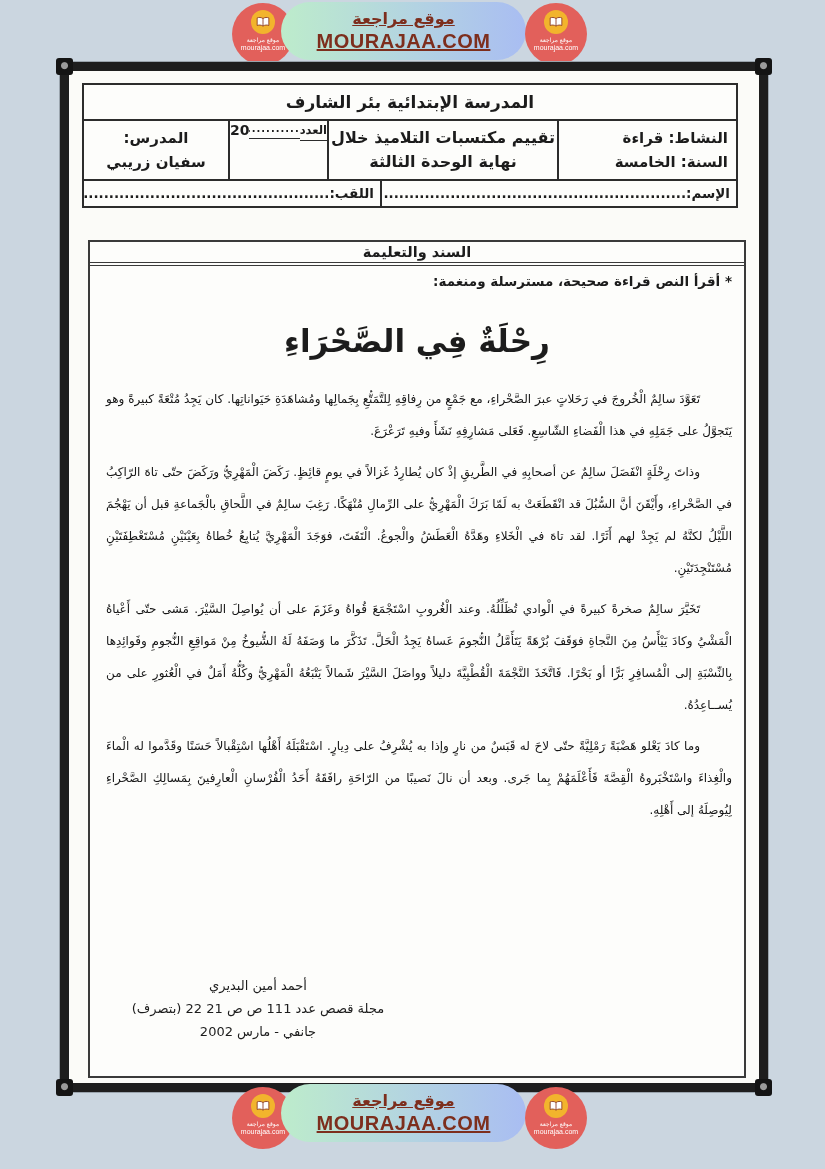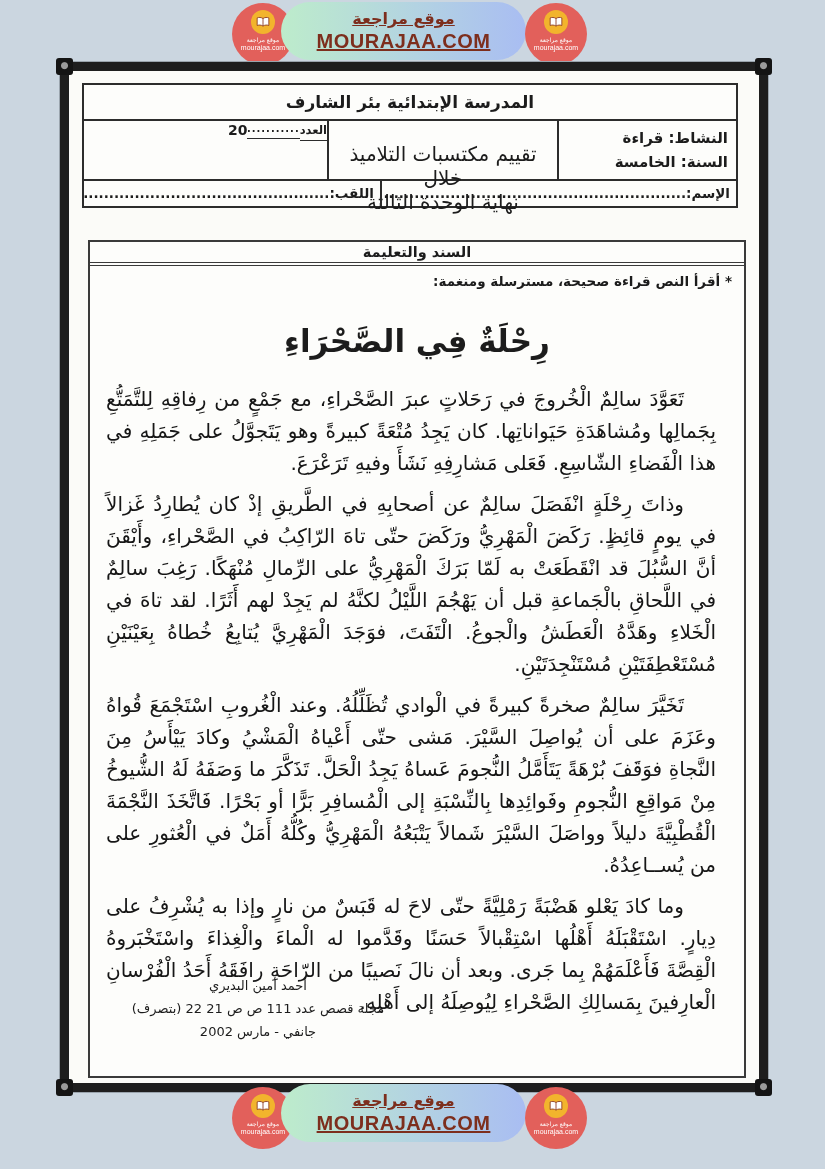--- a/index.html
+++ b/index.html
@@ -65,21 +65,21 @@
     border:2px solid #2c2c2c; background:#fdfdfb;
   }
   .ht-title {
     height:36px; line-height:34px; text-align:center;
     font-weight:bold; font-size:17px; border-bottom:2px solid #2c2c2c;
   }
   .ht-mid { display:flex; direction:rtl; height:58px; }
   .ht-mid > div { border-left:2px solid #2c2c2c; }
   .ht-mid > div:last-child { border-left:none; }
   .cell-activity { width:179px; padding:5px 8px 0 4px; font-weight:bold; font-size:15px; line-height:24px; text-align:right; }
-  .cell-eval { width:230px; padding-top:21px; font-weight:normal; font-size:20px; line-height:24px; text-align:center; }
+  .cell-eval { width:230px; padding-top:5px; font-weight:bold; font-size:16px; line-height:24px; text-align:center; }
   .cell-grade { width:99px; display:flex; flex-direction:row; font-weight:bold; text-align:center; }
   .cell-grade .g-label { height:20px; font-size:11.5px; line-height:18px; border-bottom:1.5px solid #2c2c2c; }
   .cell-grade .g-dots  { height:18px; font-size:10px; line-height:16px; border-bottom:1.5px solid #2c2c2c; letter-spacing:1px; overflow:hidden; }
   .cell-grade .g-max   { flex:1; font-size:14px; line-height:18px; }
   .cell-teacher { flex:1; padding-top:5px; font-weight:bold; font-size:15px; line-height:24px; text-align:center; }
   .ht-names { display:flex; direction:rtl; height:27px; border-top:2px solid #2c2c2c; font-size:13.5px; font-weight:600; }
   .ht-names > div { line-height:25px; white-space:nowrap; overflow:hidden; padding-right:6px; }
   .cell-firstname { width:356px; border-left:2px solid #2c2c2c; }
   .cell-lastname { flex:1; }
 
@@ -92,21 +92,21 @@
     height:24px; line-height:21px; text-align:center;
     font-weight:bold; font-size:14.5px;
     border-bottom:4px double #3a3a3a;
   }
   .instruction { margin:7px 12px 0; font-size:13.5px; font-weight:700; text-align:right; }
   .text-title {
     margin:34px 0 0; text-align:center;
     font-size:31px; font-weight:bold;
     font-family:"DejaVu Serif","DejaVu Sans",serif;
   }
-  .body-text { margin:24px 28px 0 16px; font-size:20px; line-height:32px; text-align:justify; color:#161616; }
+  .body-text { margin:24px 12px 0 16px; font-size:12px; line-height:32px; text-align:justify; color:#161616; }
   .body-text p { margin:0 0 9px; text-indent:32px; }
   .attribution {
     position:absolute; top:732px; left:28px; width:280px;
     text-align:center; font-size:13px; line-height:23px; font-weight:500;
   }
 </style>
 </head>
 <body>
 
 <div class="page">
@@ -152,20 +152,24 @@
           <div>السنة: الخامسة</div>
         </div>
         <div class="cell-eval">
           <div>تقييم مكتسبات التلاميذ خلال</div>
           <div>نهاية الوحدة الثالثة</div>
         </div>
         <div class="cell-grade">
           <div class="g-label">العدد</div>
           <div class="g-dots">............</div>
           <div class="g-max">20</div>
+        </div>
+        <div class="cell-teacher">
+          <div>المدرس:</div>
+          <div>سفيان زريبي</div>
         </div>
       </div>
       <div class="ht-names">
         <div class="cell-firstname"><span>الإسم:</span><span>..............................................................</span></div>
         <div class="cell-lastname"><span>اللقب:</span><span>....................................................</span></div>
       </div>
     </div>
 
     <div class="cbox">
       <div class="section-bar">السند والتعليمة</div>

